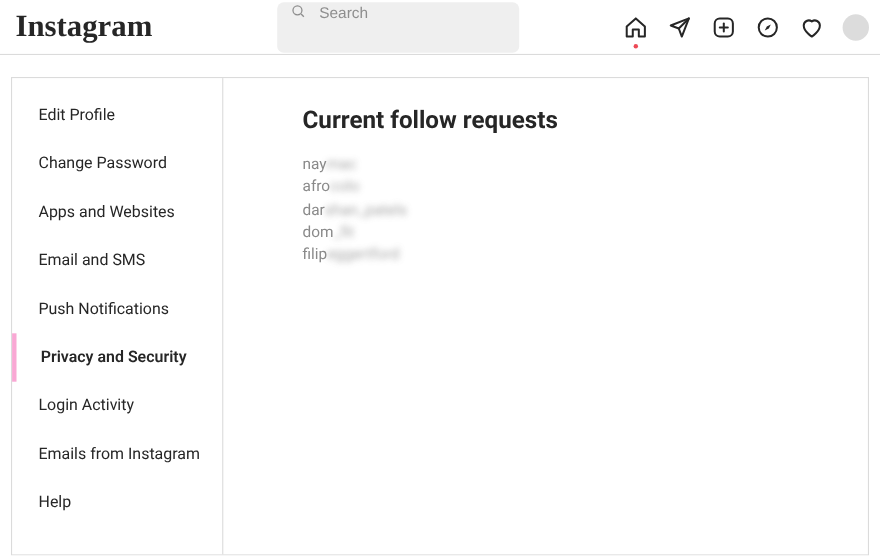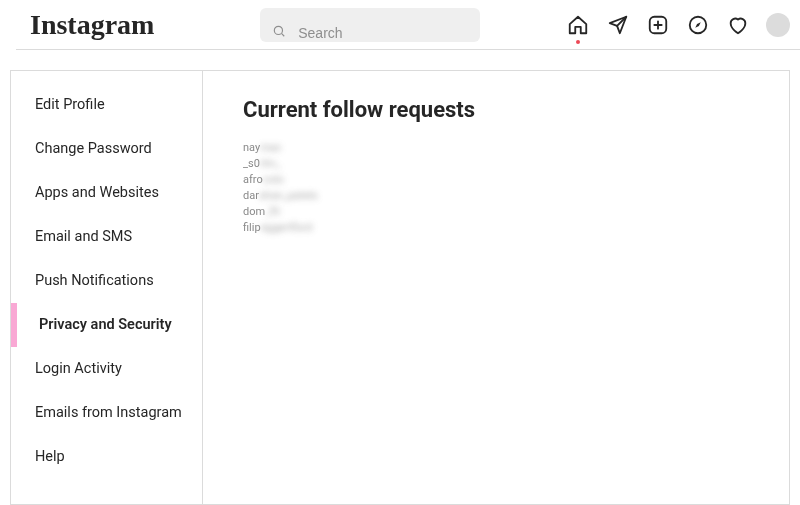--- a/index.html
+++ b/index.html
@@ -14,42 +14,41 @@
     overflow: hidden;
   }
 
   
   .topbar {
     height: 50px;
     border-bottom: 1px solid #dbdbdb;
     display: flex;
     align-items: center;
     padding: 0 10px 0 14px;
-    margin-left: 16px;
   }
   .logo {
     font-family: "Brush Script MT", "Segoe Script", cursive;
     font-size: 28px;
     font-weight: 600;
     letter-spacing: 0px;
     margin-right: 40px;
     cursor: pointer;
     user-select: none;
   }
   .search {
     margin-left: auto;
     margin-right: auto;
     transform: translateX(-10px);
   }
   .search-box {
     display: flex;
-    align-items: flex-end;
+    align-items: flex-start;
     background: #efefef;
     border-radius: 6px;
-    height: 34px;
+    height: 46px;
     width: 220px;
     padding: 0 12px;
   }
   .search-box svg { flex: none; }
   .search-input {
     border: none;
     background: transparent;
     outline: none;
     margin-left: 10px;
     font-size: 14px;
@@ -92,56 +91,57 @@
   
   .page {
     padding: 20px 10px 0 10px;
     height: calc(505px - 50px);
   }
   .panel {
     display: flex;
     border: 1px solid #dbdbdb;
     background: #fff;
     height: 100%;
+    gap: 32px;
   }
 
   
   .sidebar {
     width: 192px;
     border-right: 1px solid #dbdbdb;
     display: flex;
     flex-direction: column;
     padding-top: 12px;
   }
   .side-item {
     padding: 14px 18px 14px 22px;
     font-size: 14.5px;
     color: #262626;
     cursor: pointer;
     border-left: 2px solid transparent;
     line-height: 1.1;
   }
   .side-item.active {
     font-weight: 600;
-    border-left: 6px solid #f9a8d4;
+    border-left: 4px solid #f9a8d4;
   }
 
   
   .content {
     flex: 1;
     padding: 26px 40px;
   }
   .content h1 {
     margin: 0 0 18px 0;
     font-size: 22px;
     font-weight: 700;
     color: #262626;
   }
   .req-list {
-    font-size: 11px;
+    font-size: 14px;
     color: #8a8a8a;
     line-height: 1.45;
   }
   .req-item {
     white-space: nowrap;
     display: flex;
   }
   .req-item .clear { }
   .req-item .blur {
     filter: blur(3px);
@@ -217,24 +217,20 @@
     </div>
 
     <div class="content">
       <h1>Current follow requests</h1>
       <div class="req-list">
         <div class="req-item">
             <span class="clear">nay</span>
             <span class="blur">mac</span>
           </div>
         <div class="req-item">
-            <span class="clear">_s0</span>
-            <span class="blur">rlm_</span>
-          </div>
-        <div class="req-item">
             <span class="clear">afro</span>
             <span class="blur">colo</span>
           </div>
         <div class="req-item">
             <span class="clear">dar</span>
             <span class="blur">shan_patels</span>
           </div>
         <div class="req-item">
             <span class="clear">dom</span>
             <span class="blur">_fit</span>

